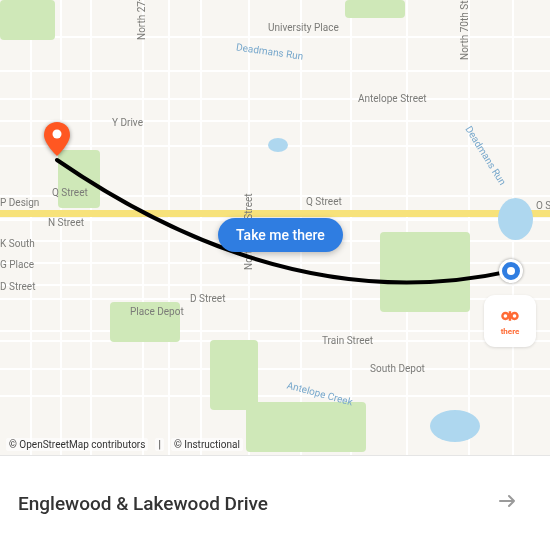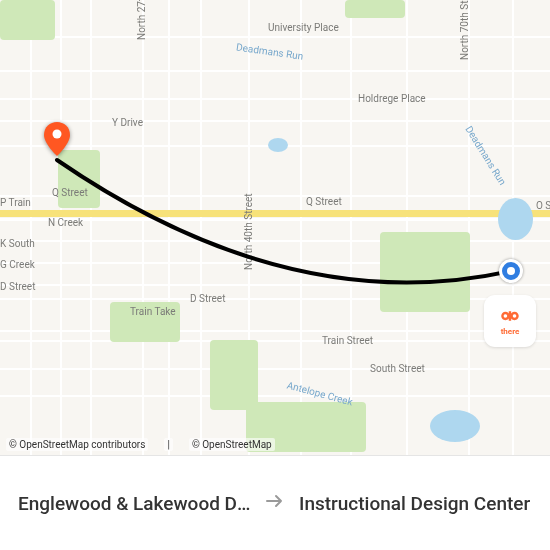--- a/index.html
+++ b/index.html
@@ -12,21 +12,21 @@
   .grid-v { position: absolute; top: 0; height: 455px; width: 2px; background: #ffffff; }
   .park { position: absolute; background: #cfe8b8; border-radius: 4px; }
   .water { position: absolute; background: #aed7ef; border-radius: 50%; }
   .street-label { position: absolute; font-size: 10px; color: #7b7b78; white-space: nowrap; user-select: none; }
   .street-label.blue { color: #78a8cc; }
   .route { position: absolute; top: 0; left: 0; width: 550px; height: 455px; pointer-events: none; }
   .pin { position: absolute; width: 24px; height: 24px; }
   .pin-dest { width: 26px; height: 34px; }
   .pin-dest svg { filter: drop-shadow(0 1px 2px rgba(0,0,0,.4)); }
   .cta-button { position: absolute; background: #2f7de1; color: #fff; font-size: 14px; font-weight: 500; padding: 9px 18px; border-radius: 20px; box-shadow: 0 2px 6px rgba(0,0,0,.25); cursor: pointer; white-space: nowrap; z-index: 30; }
-  .attribution { position: absolute; left: 6px; bottom: 4px; font-size: 10px; color: #333; display: flex; gap: 16px; z-index: 25; }
+  .attribution { position: absolute; left: 6px; bottom: 4px; font-size: 10px; color: #333; display: flex; gap: 7px; z-index: 25; }
   .attribution span { background: rgba(255,255,255,.6); padding: 1px 3px; border-radius: 2px; }
   .footer { position: absolute; left: 0; bottom: 0; width: 100%; height: 95px; background: #fff; border-top: 1px solid #e5e5e5; display: flex; align-items: center; padding: 0 18px; z-index: 40; }
   .footer .endpoint { font-size: 19px; color: #333; font-weight: 500; white-space: nowrap; overflow: hidden; text-overflow: ellipsis; }
   .footer .from { flex: 1 1 0; min-width: 0; }
   .footer .to { flex: 1 1 0; min-width: 0; }
   .footer .arrow { flex: 0 0 auto; margin: 0 12px; color: #999; }
   .moovit-logo { position: absolute; right: 14px; bottom: 108px; width: 52px; height: 52px; background: #fff; border-radius: 11px; display: flex; align-items: center; justify-content: center; font-weight: 700; color: #ff6b35; font-size: 8px; text-align: center; line-height: 1.05; box-shadow: 0 1px 3px rgba(0,0,0,.12); z-index: 25; }
   .moovit-logo .m-mark { font-size: 22px; line-height: 1; }
 </style>
 </head>
@@ -77,71 +77,73 @@
     <div class="water" style="left:498px;top:198px;width:35px;height:42px"></div>
     <div class="water" style="left:430px;top:410px;width:50px;height:32px"></div>
     <div class="water" style="left:268px;top:138px;width:20px;height:14px"></div>
 
     <div class="street-label" style="left:136px;top:40px;transform:rotate(-90deg);transform-origin:left top">North 27th Street</div>
     <div class="street-label" style="left:459px;top:60px;transform:rotate(-90deg);transform-origin:left top">North 70th Street</div>
     <div class="street-label" style="left:243px;top:270px;transform:rotate(-90deg);transform-origin:left top">North 40th Street</div>
     <div class="street-label" style="left:268px;top:22px">University Place</div>
     <div class="street-label blue" style="left:236px;top:46px;transform:rotate(8deg)">Deadmans Run</div>
     <div class="street-label blue" style="left:452px;top:150px;transform:rotate(58deg)">Deadmans Run</div>
-    <div class="street-label" style="left:358px;top:93px">Holdrege Place</div>
+    <div class="street-label" style="left:358px;top:93px">Antelope Street</div>
     <div class="street-label" style="left:112px;top:117px">Y Drive</div>
     <div class="street-label" style="left:52px;top:187px">Q Street</div>
     <div class="street-label" style="left:306px;top:196px">Q Street</div>
-    <div class="street-label" style="left:0px;top:197px">P Train</div>
+    <div class="street-label" style="left:0px;top:197px">P Design</div>
     <div class="street-label" style="left:536px;top:200px">O S</div>
-    <div class="street-label" style="left:48px;top:217px">N Creek</div>
+    <div class="street-label" style="left:48px;top:217px">N Street</div>
     <div class="street-label" style="left:0px;top:238px">K South</div>
-    <div class="street-label" style="left:0px;top:259px">G Creek</div>
+    <div class="street-label" style="left:0px;top:259px">G Place</div>
     <div class="street-label" style="left:0px;top:281px">D Street</div>
     <div class="street-label" style="left:190px;top:293px">D Street</div>
     <div class="street-label" style="left:322px;top:335px">Train Street</div>
-    <div class="street-label" style="left:370px;top:363px">South Street</div>
+    <div class="street-label" style="left:370px;top:363px">South Depot</div>
     <div class="street-label blue" style="left:286px;top:388px;transform:rotate(15deg)">Antelope Creek</div>
-    <div class="street-label" style="left:130px;top:306px">Train Take</div>
+    <div class="street-label" style="left:130px;top:306px">Place Depot</div>
 
     <svg class="route" viewBox="0 0 550 455">
       <path d="M 511 271 Q 290 320 57 160" stroke="#000" stroke-width="4" fill="none" stroke-linecap="round"></path>
     </svg>
 
     <div class="pin" style="left:499px;top:259px">
       <div style="position:absolute;width:24px;height:24px;border-radius:50%;background:#2f7de1;border:3px solid #fff;box-shadow:0 0 3px rgba(0,0,0,.4)"></div>
       <div style="position:absolute;width:8px;height:8px;left:8px;top:8px;border-radius:50%;background:#fff"></div>
     </div>
 
     <div class="pin pin-dest" style="left:44px;top:122px">
       <svg width="26" height="34" viewBox="0 0 26 34">
         <path d="M13 0 C6 0 0 5 0 13 C0 22 13 34 13 34 C13 34 26 22 26 13 C26 5 20 0 13 0 Z" fill="#ff5722"></path>
         <circle cx="13" cy="12" r="4.5" fill="#fff"></circle>
       </svg>
     </div>
 
+    <div class="cta-button" style="left:218px;top:218px">
+      <span>Take me there</span>
+    </div>
 
     <div class="moovit-logo">
       <div>
         <div class="m-mark">⚮</div>
         <div>there</div>
       </div>
     </div>
 
     <div class="attribution">
       <span>© OpenStreetMap contributors</span>
       <span>|</span>
-      <span>© OpenStreetMap</span>
+      <span>© Instructional</span>
     </div>
 
   </div>
 
   <div class="footer">
     <div class="endpoint from">Englewood &amp; Lakewood Drive</div>
     <div class="arrow">
       <svg width="24" height="24" viewBox="0 0 24 24">
           <path d="M4 12h14m-5-5 5 5-5 5" stroke="#9a9a9a" stroke-width="2" fill="none" stroke-linecap="round" stroke-linejoin="round"></path>
         </svg>
     </div>
-    <div class="endpoint to">Instructional Design Center</div>
   </div>
 
 </div>
 
 </body></html>

